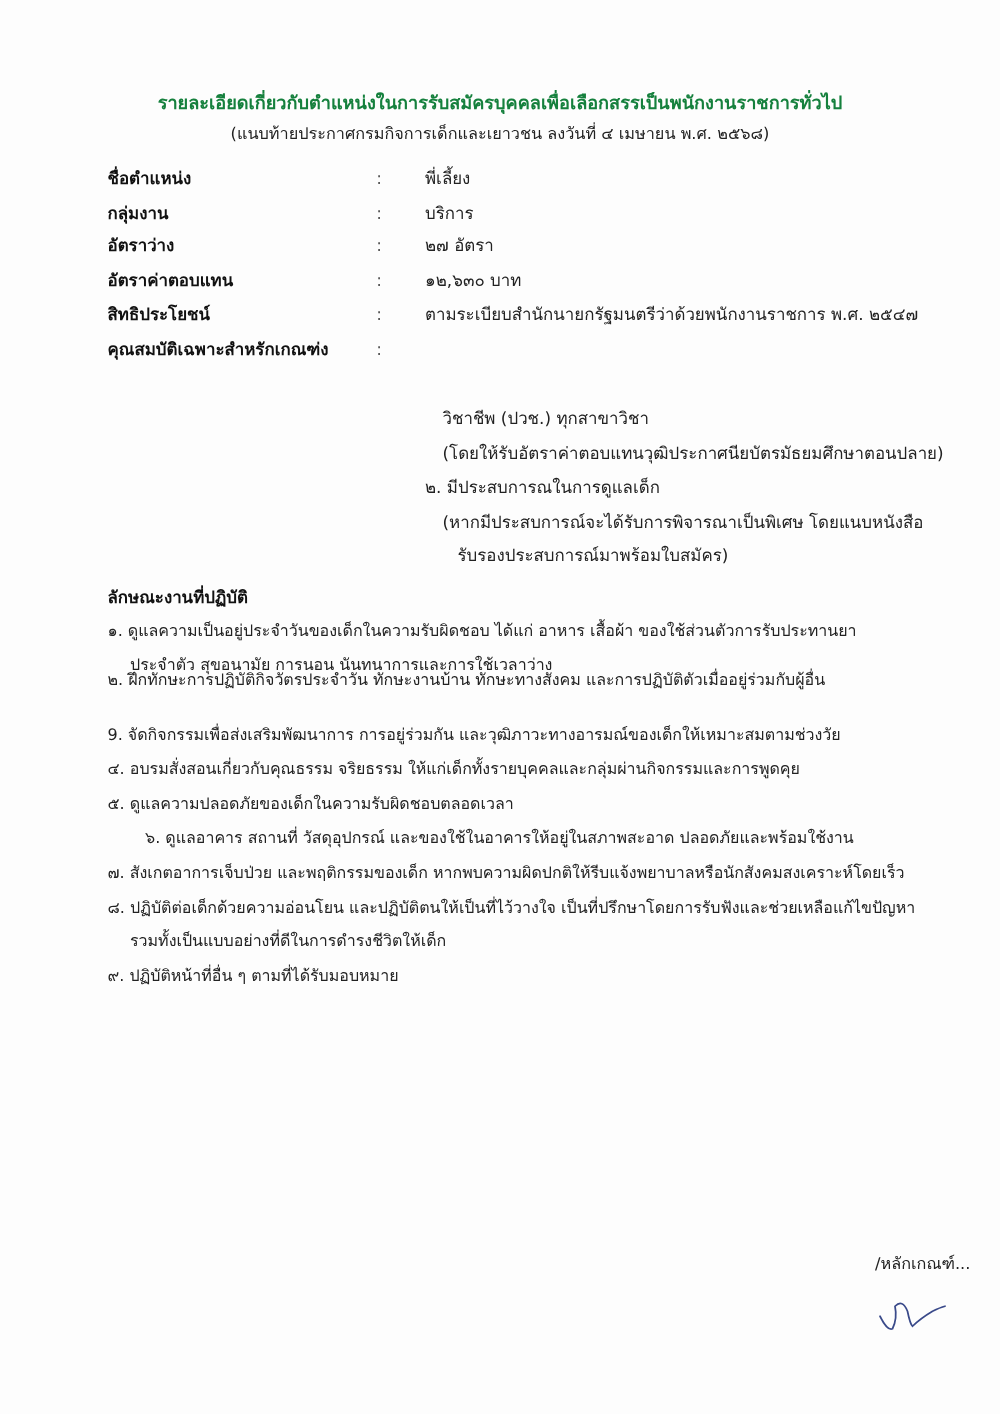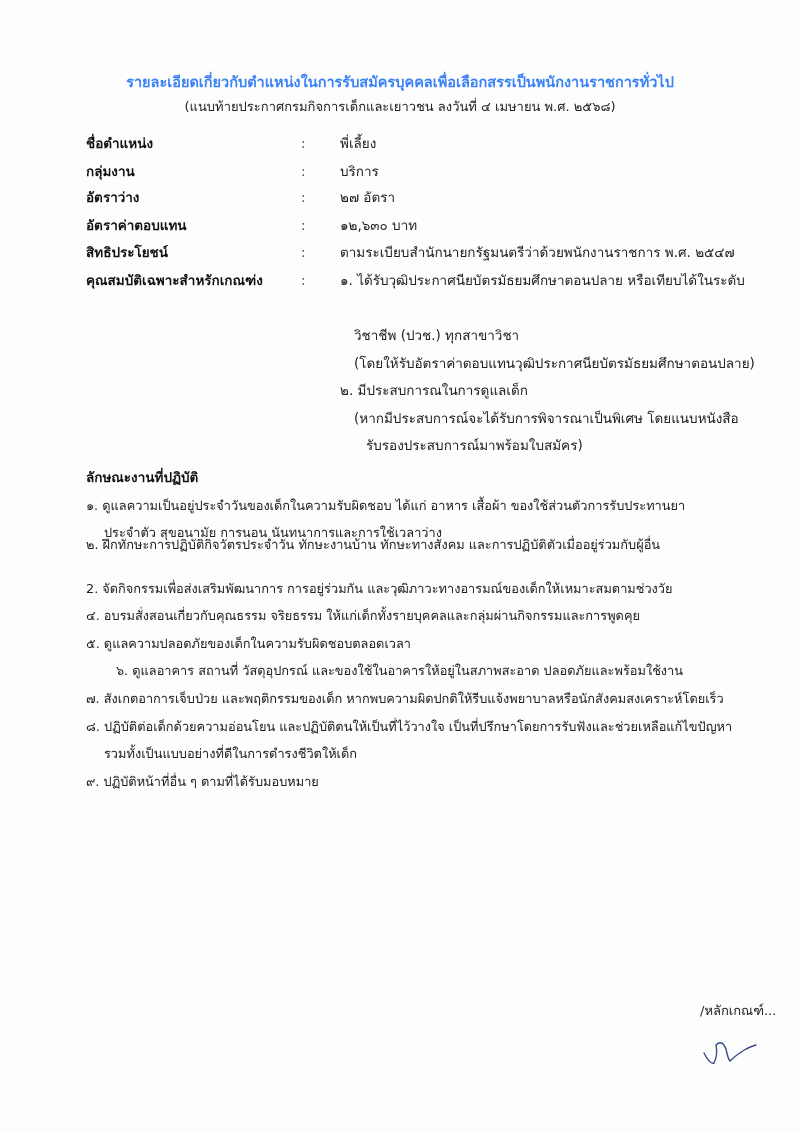--- a/index.html
+++ b/index.html
@@ -21,21 +21,21 @@
       width: 800px; height: 1131px;
       background: #fdfdfd;
     }
     .title {
       position: absolute;
       left: 0; top: 70px;
       width: 800px;
       text-align: center;
       font-size: 14.5px;
       font-weight: bold;
-      color: #3b82f6;
+      color: #15803d;
       letter-spacing: 0;
     }
     .subtitle {
       position: absolute;
       left: 0; top: 96px;
       width: 800px;
       text-align: center;
       font-size: 13px;
       color: #222;
     }
@@ -129,32 +129,31 @@
   <div class="field" style="top:241px;">
     <span class="label">สิทธิประโยชน์</span>
     <span class="colon">:</span>
     <span class="value">ตามระเบียบสำนักนายกรัฐมนตรีว่าด้วยพนักงานราชการ พ.ศ. ๒๕๔๗</span>
   </div>
 
   <div class="field" style="top:269px;">
     <span class="label">คุณสมบัติเฉพาะสำหรักเกณฑ่ง</span>
     <span class="colon">:</span>
   </div>
-  <div class="qual-line" style="left:340px; top:269px;">๑. ได้รับวุฒิประกาศนียบัตรมัธยมศึกษาตอนปลาย หรือเทียบได้ในระดับ</div>
   <div class="qual-line" style="left:354px; top:324px;">วิชาชีพ (ปวช.) ทุกสาขาวิชา</div>
   <div class="qual-line" style="left:354px; top:352px;">(โดยให้รับอัตราค่าตอบแทนวุฒิประกาศนียบัตรมัธยมศึกษาตอนปลาย)</div>
   <div class="qual-line" style="left:340px; top:379px;">๒. มีประสบการณในการดูแลเด็ก</div>
   <div class="qual-line" style="left:354px; top:407px;">(หากมีประสบการณ์จะได้รับการพิจารณาเป็นพิเศษ โดยแนบหนังสือ</div>
   <div class="qual-line" style="left:354px; top:434px;margin-left:12px;">รับรองประสบการณ์มาพร้อมใบสมัคร)</div>
 
   <div class="section-heading">ลักษณะงานที่ปฏิบัติ</div>
   <div class="duty-line" style="left:86px; top:495px;">๑. ดูแลความเป็นอยู่ประจำวันของเด็กในความรับผิดชอบ ได้แก่ อาหาร เสื้อผ้า ของใช้ส่วนตัวการรับประทานยา</div>
   <div class="duty-line" style="left:104px; top:522px;">ประจำตัว สุขอนามัย การนอน นันทนาการและการใช้เวลาว่าง</div>
   <div class="duty-line" style="left:86px; top:534px;">๒. ฝึกทักษะการปฏิบัติกิจวัตรประจำวัน ทักษะงานบ้าน ทักษะทางสังคม และการปฏิบัติตัวเมื่ออยู่ร่วมกับผู้อื่น</div>
-  <div class="duty-line" style="left:86px; top:578px;">2. จัดกิจกรรมเพื่อส่งเสริมพัฒนาการ การอยู่ร่วมกัน และวุฒิภาวะทางอารมณ์ของเด็กให้เหมาะสมตามช่วงวัย</div>
+  <div class="duty-line" style="left:86px; top:578px;">9. จัดกิจกรรมเพื่อส่งเสริมพัฒนาการ การอยู่ร่วมกัน และวุฒิภาวะทางอารมณ์ของเด็กให้เหมาะสมตามช่วงวัย</div>
   <div class="duty-line" style="left:86px; top:605px;">๔. อบรมสั่งสอนเกี่ยวกับคุณธรรม จริยธรรม ให้แก่เด็กทั้งรายบุคคลและกลุ่มผ่านกิจกรรมและการพูดคุย</div>
   <div class="duty-line" style="left:86px; top:633px;">๕. ดูแลความปลอดภัยของเด็กในความรับผิดชอบตลอดเวลา</div>
   <div class="duty-line" style="left:86px; top:660px;margin-left:30px;">๖. ดูแลอาคาร สถานที่ วัสดุอุปกรณ์ และของใช้ในอาคารให้อยู่ในสภาพสะอาด ปลอดภัยและพร้อมใช้งาน</div>
   <div class="duty-line" style="left:86px; top:688px;">๗. สังเกตอาการเจ็บป่วย และพฤติกรรมของเด็ก หากพบความผิดปกติให้รีบแจ้งพยาบาลหรือนักสังคมสงเคราะห์โดยเร็ว</div>
   <div class="duty-line" style="left:86px; top:716px;">๘. ปฏิบัติต่อเด็กด้วยความอ่อนโยน และปฏิบัติตนให้เป็นที่ไว้วางใจ เป็นที่ปรึกษาโดยการรับฟังและช่วยเหลือแก้ไขปัญหา</div>
   <div class="duty-line" style="left:104px; top:743px;">รวมทั้งเป็นแบบอย่างที่ดีในการดำรงชีวิตให้เด็ก</div>
   <div class="duty-line" style="left:86px; top:771px;">๙. ปฏิบัติหน้าที่อื่น ๆ ตามที่ได้รับมอบหมาย</div>
 
   <div class="continued">/หลักเกณฑ์...</div>
   <div class="signature">

